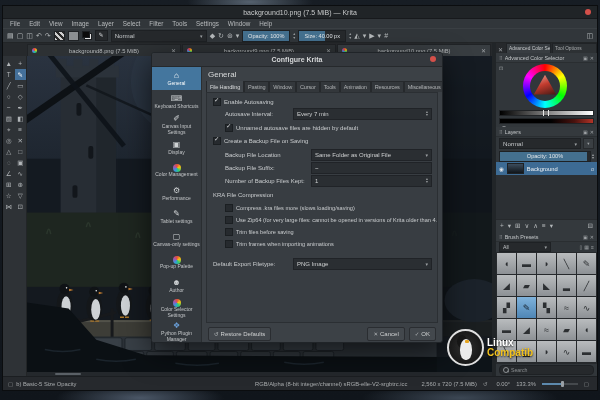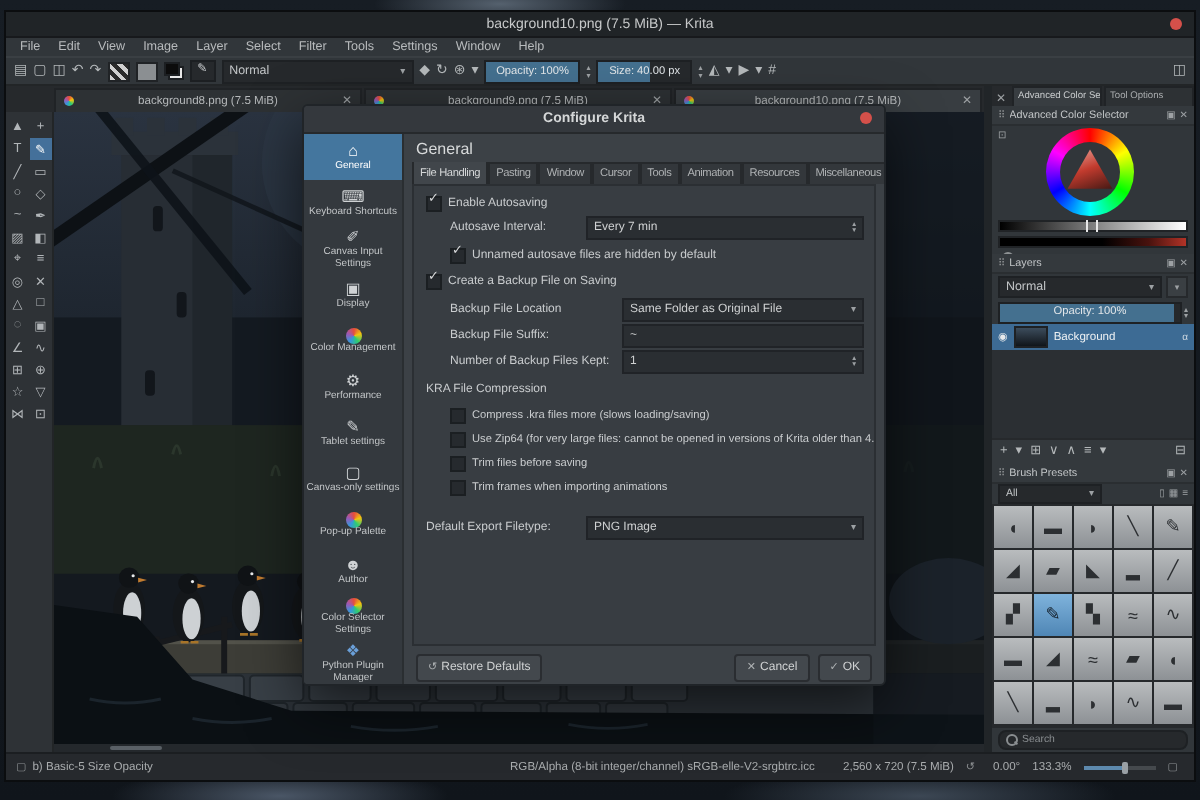--- a/index.html
+++ b/index.html
@@ -800,14 +800,25 @@
           </span>
           <span class="btn">
             <span class="bic">✓</span>
             <span>OK</span>
           </span>
         </div>
       </div>
     </div>
   </div>
 
+  <div class="watermark">
+    <span class="wm-circle">
+      <span class="phead"></span>
+        <span class="pbody"></span>
+        <span class="pbeak"></span>
+    </span>
+    <span class="wm-text">
+      <div class="l1">Linux</div>
+      <div class="l2">Compatib</div>
+    </span>
+  </div>
 
 </div>
 
 </body></html>

